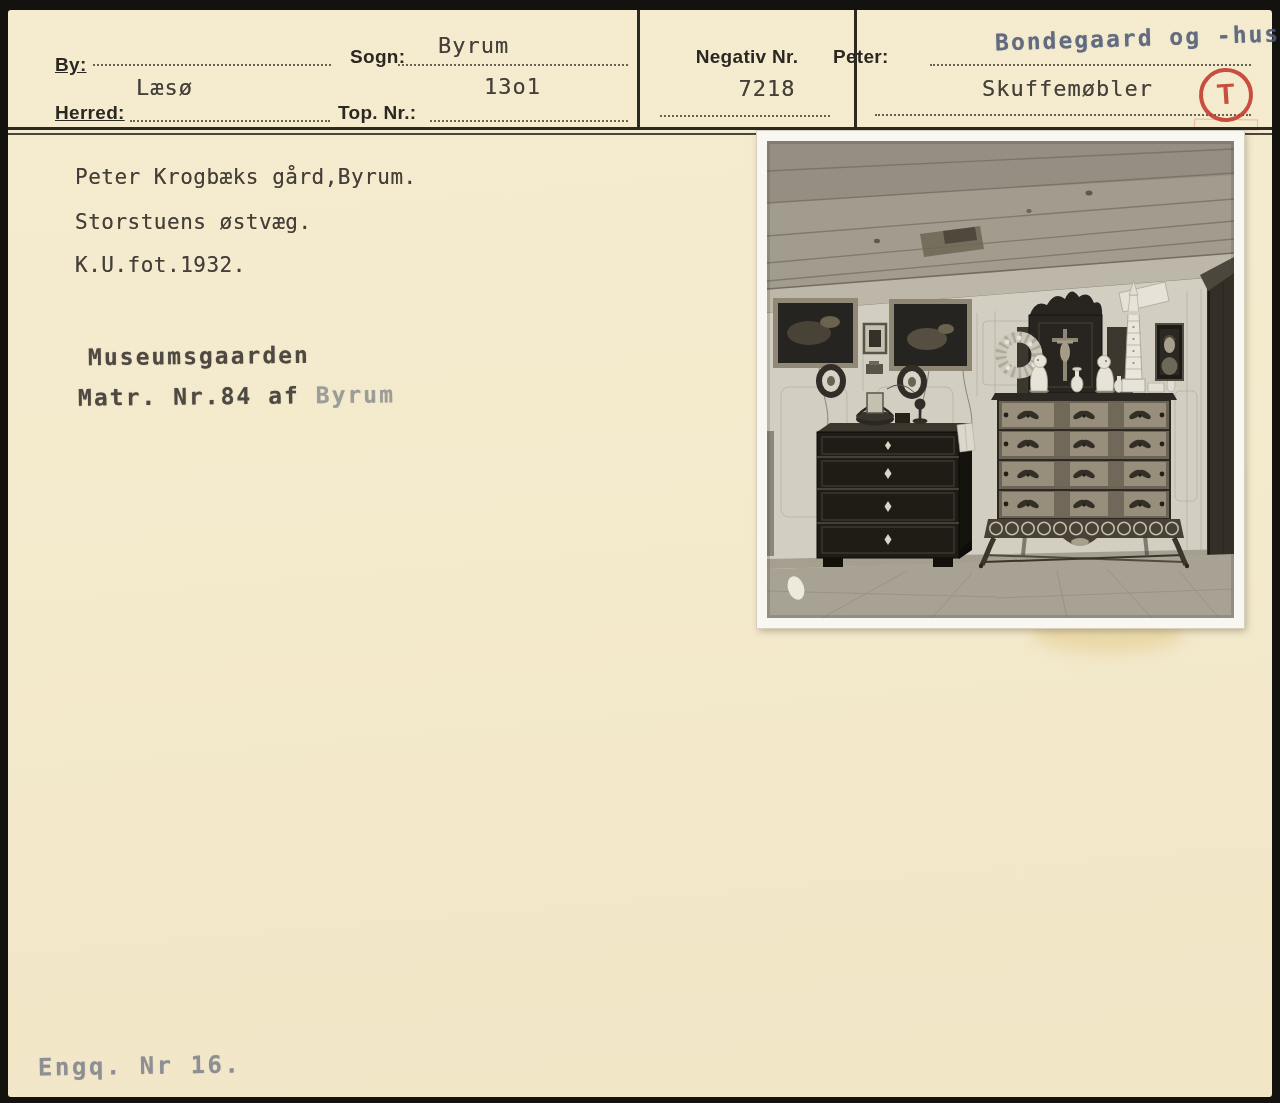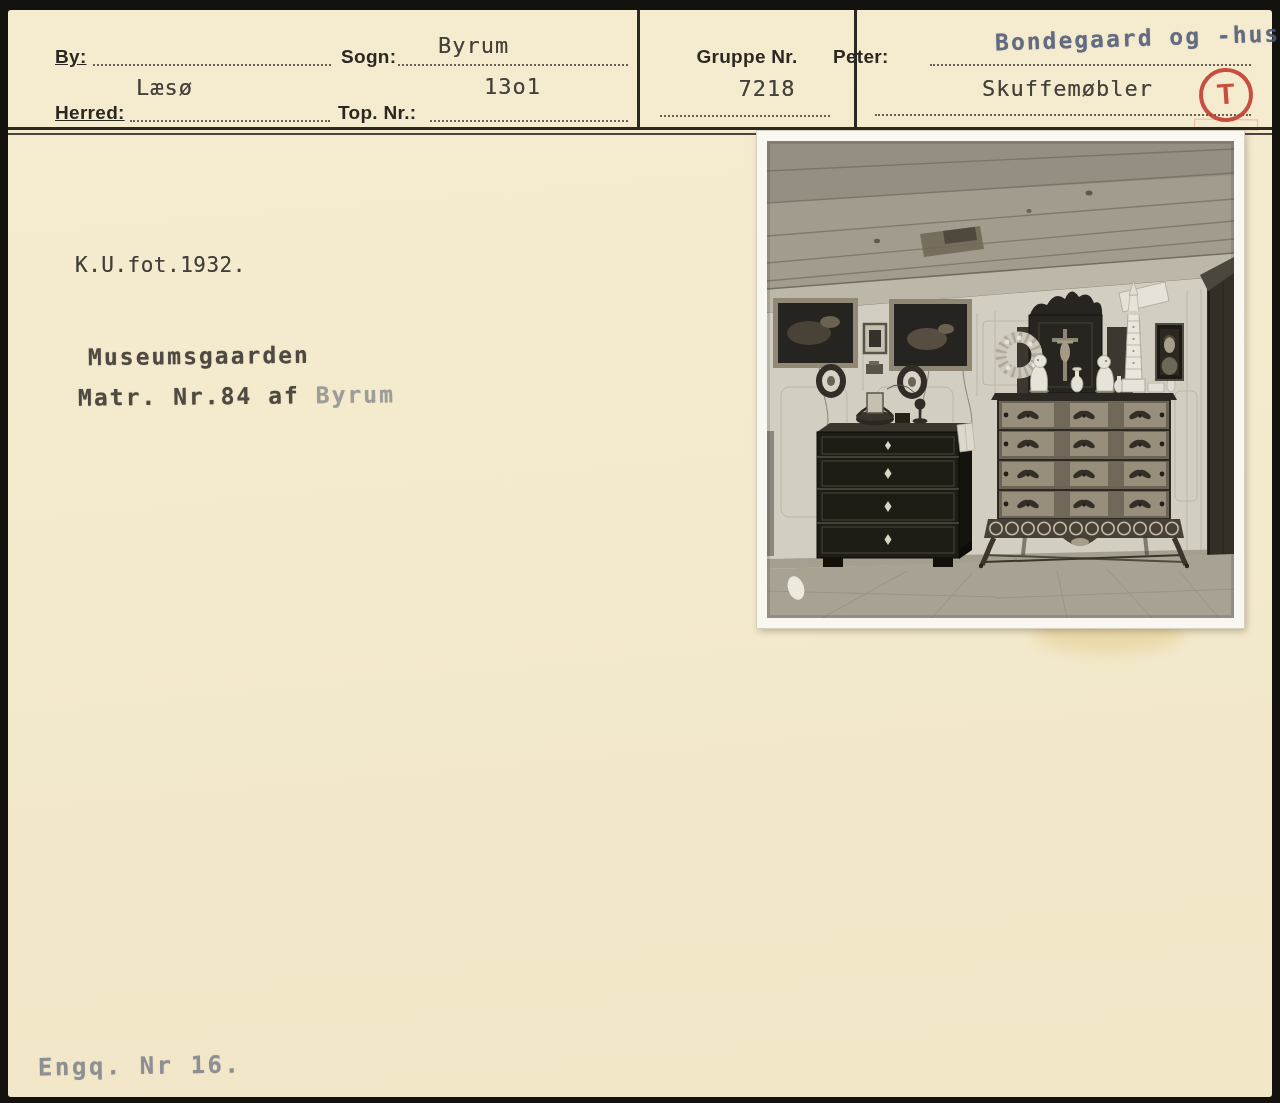--- a/index.html
+++ b/index.html
@@ -62,51 +62,53 @@
   }
   .stain{
     background:rgba(221,192,116,.38);border-radius:50%;filter:blur(7px);
   }
 </style>
 </head>
 <body>
 
 <div class="card">
 
-  <div class="abs label" style="left:47px;top:36px;text-decoration:underline;">By:</div>
+  <div class="abs label" style="left:47px;top:44px;text-decoration:underline;">By:</div>
   <div class="abs dots" style="left:85px;top:52px;width:238px;"></div>
-  <div class="abs label" style="left:333px;top:36px;">Sogn:</div>
+  <div class="abs label" style="left:342px;top:36px;">Sogn:</div>
   <div class="abs typed" style="left:430px;top:23px;">Byrum</div>
   <div class="abs dots" style="left:390px;top:52px;width:230px;"></div>
 
   <div class="abs typed" style="left:128px;top:65px;text-align:right;">Læsø</div>
   <div class="abs label" style="left:47px;top:92px;text-decoration:underline;">Herred:</div>
   <div class="abs dots" style="left:122px;top:108px;width:200px;"></div>
   <div class="abs typed" style="left:476px;top:64px;">13o1</div>
   <div class="abs label" style="left:330px;top:92px;">Top. Nr.:</div>
   <div class="abs dots" style="left:422px;top:108px;width:198px;"></div>
 
   <div class="abs vline" style="left:629px;top:0;height:119px;"></div>
   <div class="abs vline" style="left:846px;top:0;height:119px;"></div>
 
-  <div class="abs label" style="left:632px;top:36px;width:214px;text-align:center;">Gruppe Nr.</div>
+  <div class="abs label" style="left:632px;top:36px;width:214px;text-align:center;">Negativ Nr.</div>
   <div class="abs typed" style="left:632px;top:66px;width:254px;text-align:center;">7218</div>
   <div class="abs dots" style="left:652px;top:103px;width:170px;"></div>
 
   <div class="abs label" style="left:825px;top:36px;">Peter:</div>
   <div class="abs stamp-blue" style="left:987px;top:15px;">Bondegaard og -hus</div>
   <div class="abs dots" style="left:922px;top:52px;width:321px;"></div>
   <div class="abs typed" style="left:974px;top:66px;">Skuffemøbler</div>
   <div class="abs dots" style="left:867px;top:102px;width:376px;"></div>
   <div class="abs t-stamp" style="left:1191px;top:58px;">T</div>
   <div class="abs t-mark" style="left:1186px;top:109px;"></div>
 
   <div class="abs rule" style="top:117px;height:3px;"></div>
   <div class="abs rule" style="top:123px;height:2px;opacity:.85;"></div>
 
+  <div class="abs typed-body" style="left:67px;top:155px;">Peter Krogbæks gård,Byrum.</div>
+  <div class="abs typed-body" style="left:67px;top:200px;">Storstuens østvæg.</div>
   <div class="abs typed-body" style="left:67px;top:243px;text-align:center;">K.U.fot.1932.</div>
 
   <div class="abs stamp-ink" style="left:80px;top:333px;">Museumsgaarden</div>
   <div class="abs stamp-ink" style="left:70px;top:373px;"><span>Matr. Nr.84 af</span><span class="faded"> Byrum</span></div>
 
   <div class="abs stamp-gray" style="left:30px;top:1042px;">Engq. Nr 16.</div>
 
   <div class="abs stain" style="left:1025px;top:605px;width:150px;height:38px;"></div>
 
   <div class="abs photo" style="left:749px;top:121px;width:487px;height:497px;">

